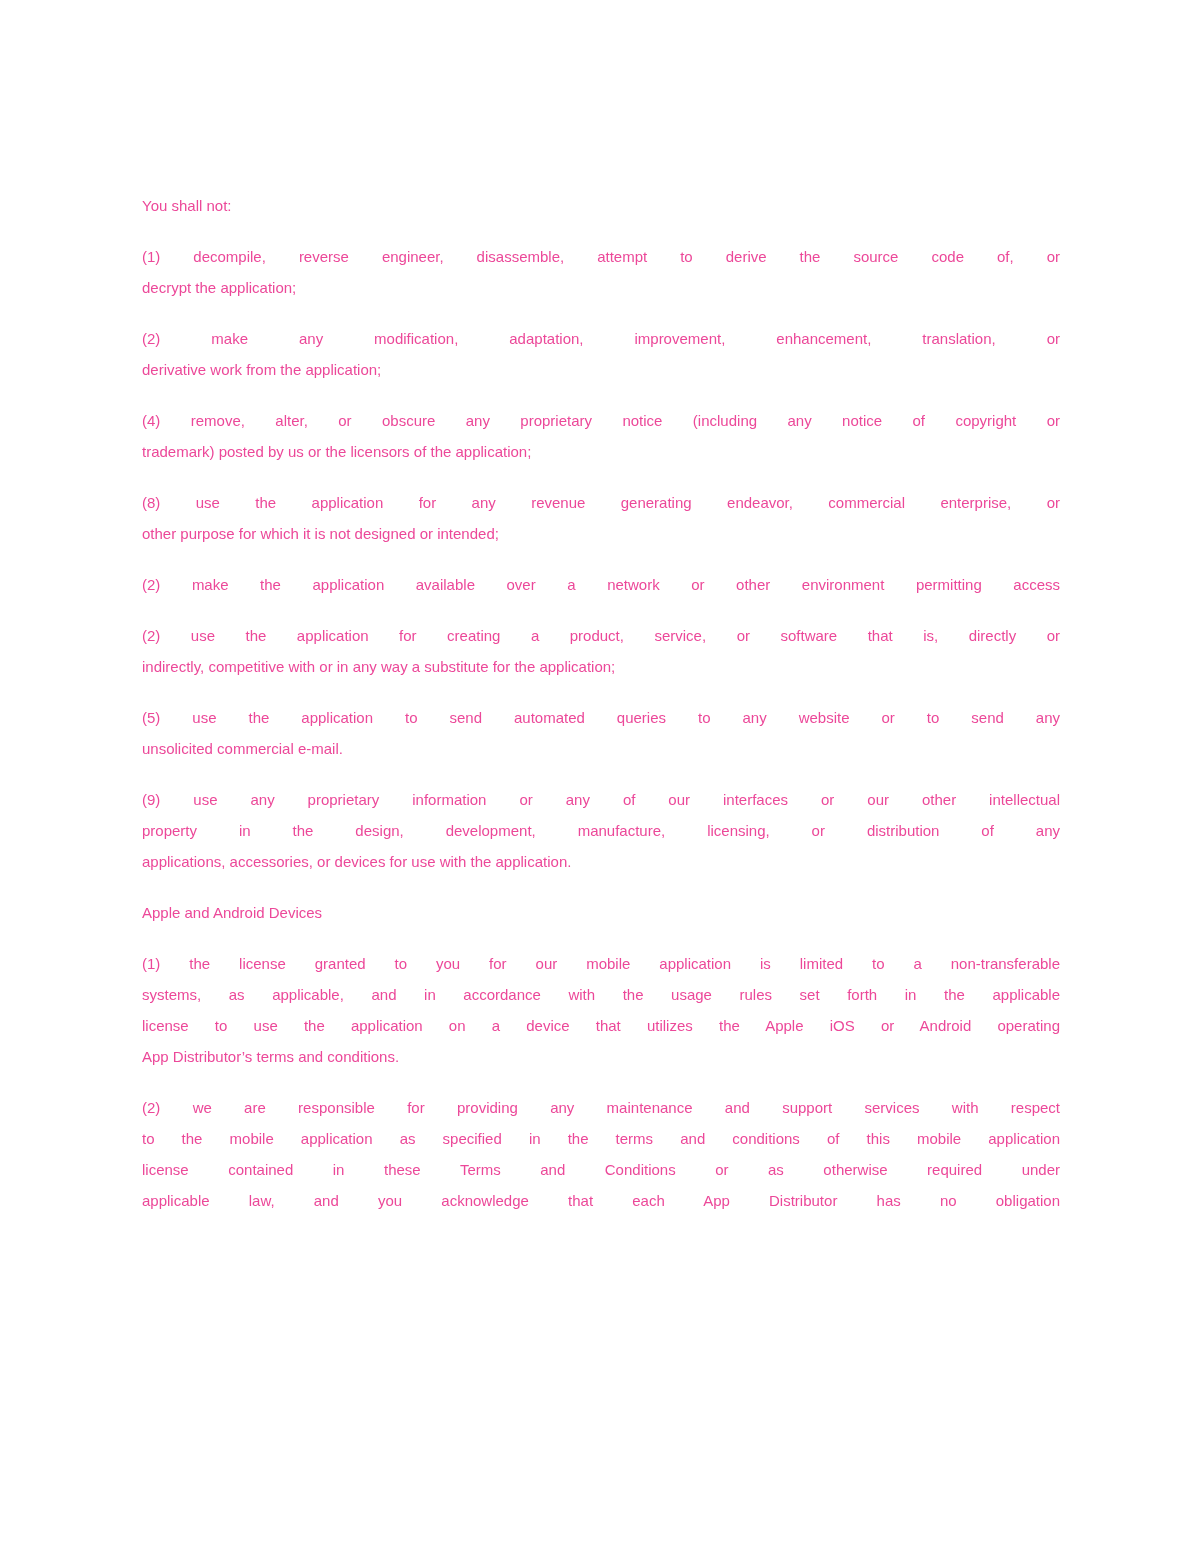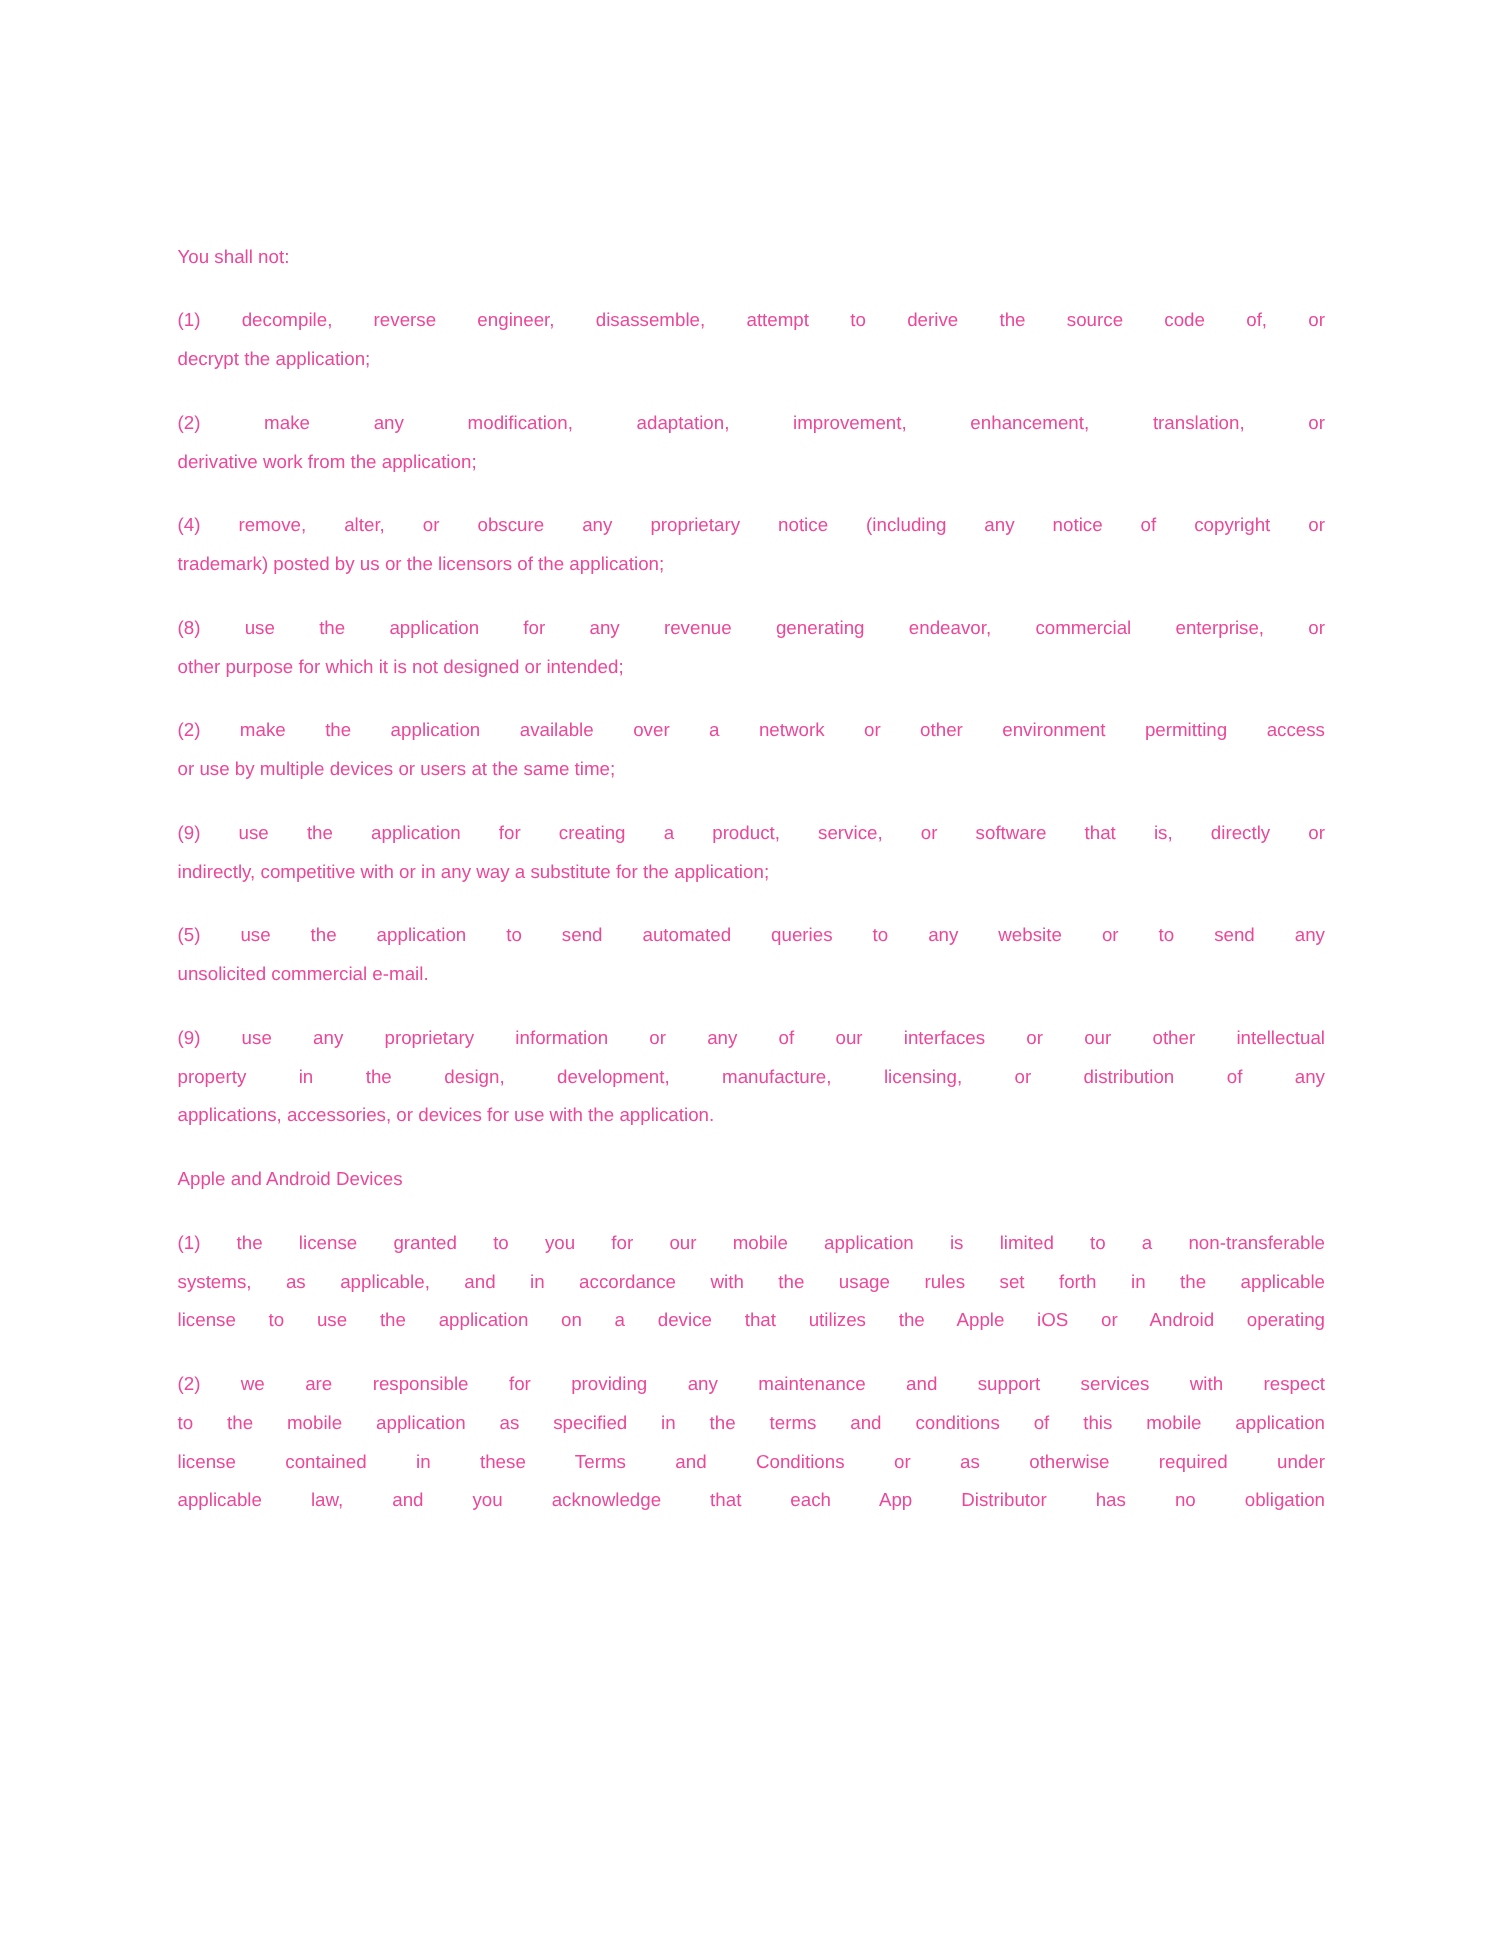--- a/index.html
+++ b/index.html
@@ -31,42 +31,42 @@
     <div class="para">
       <span class="line">(4) remove, alter, or obscure any proprietary notice (including any notice of copyright or</span>
       <span class="line last">trademark) posted by us or the licensors of the application;</span>
     </div>
     <div class="para">
       <span class="line">(8) use the application for any revenue generating endeavor, commercial enterprise, or</span>
       <span class="line last">other purpose for which it is not designed or intended;</span>
     </div>
     <div class="para">
       <span class="line">(2) make the application available over a network or other environment permitting access</span>
-      <span class="line last">or use by multiple devices or users at the same time;</span>
     </div>
     <div class="para">
-      <span class="line">(9) use the application for creating a product, service, or software that is, directly or</span>
+      <span class="line">(2) use the application for creating a product, service, or software that is, directly or</span>
       <span class="line last">indirectly, competitive with or in any way a substitute for the application;</span>
     </div>
     <div class="para">
       <span class="line">(5) use the application to send automated queries to any website or to send any</span>
       <span class="line last">unsolicited commercial e-mail.</span>
     </div>
     <div class="para">
       <span class="line">(9) use any proprietary information or any of our interfaces or our other intellectual</span>
       <span class="line">property in the design, development, manufacture, licensing, or distribution of any</span>
       <span class="line last">applications, accessories, or devices for use with the application.</span>
     </div>
     <div class="para">
       <span class="line last">Apple and Android Devices</span>
     </div>
     <div class="para">
       <span class="line">(1) the license granted to you for our mobile application is limited to a non-transferable</span>
       <span class="line">systems, as applicable, and in accordance with the usage rules set forth in the applicable</span>
       <span class="line">license to use the application on a device that utilizes the Apple iOS or Android operating</span>
+      <span class="line last">App Distributor’s terms and conditions.</span>
     </div>
     <div class="para">
       <span class="line">(2) we are responsible for providing any maintenance and support services with respect</span>
       <span class="line">to the mobile application as specified in the terms and conditions of this mobile application</span>
       <span class="line">license contained in these Terms and Conditions or as otherwise required under</span>
       <span class="line">applicable law, and you acknowledge that each App Distributor has no obligation</span>
     </div>
   </div>
 
 </body></html>

